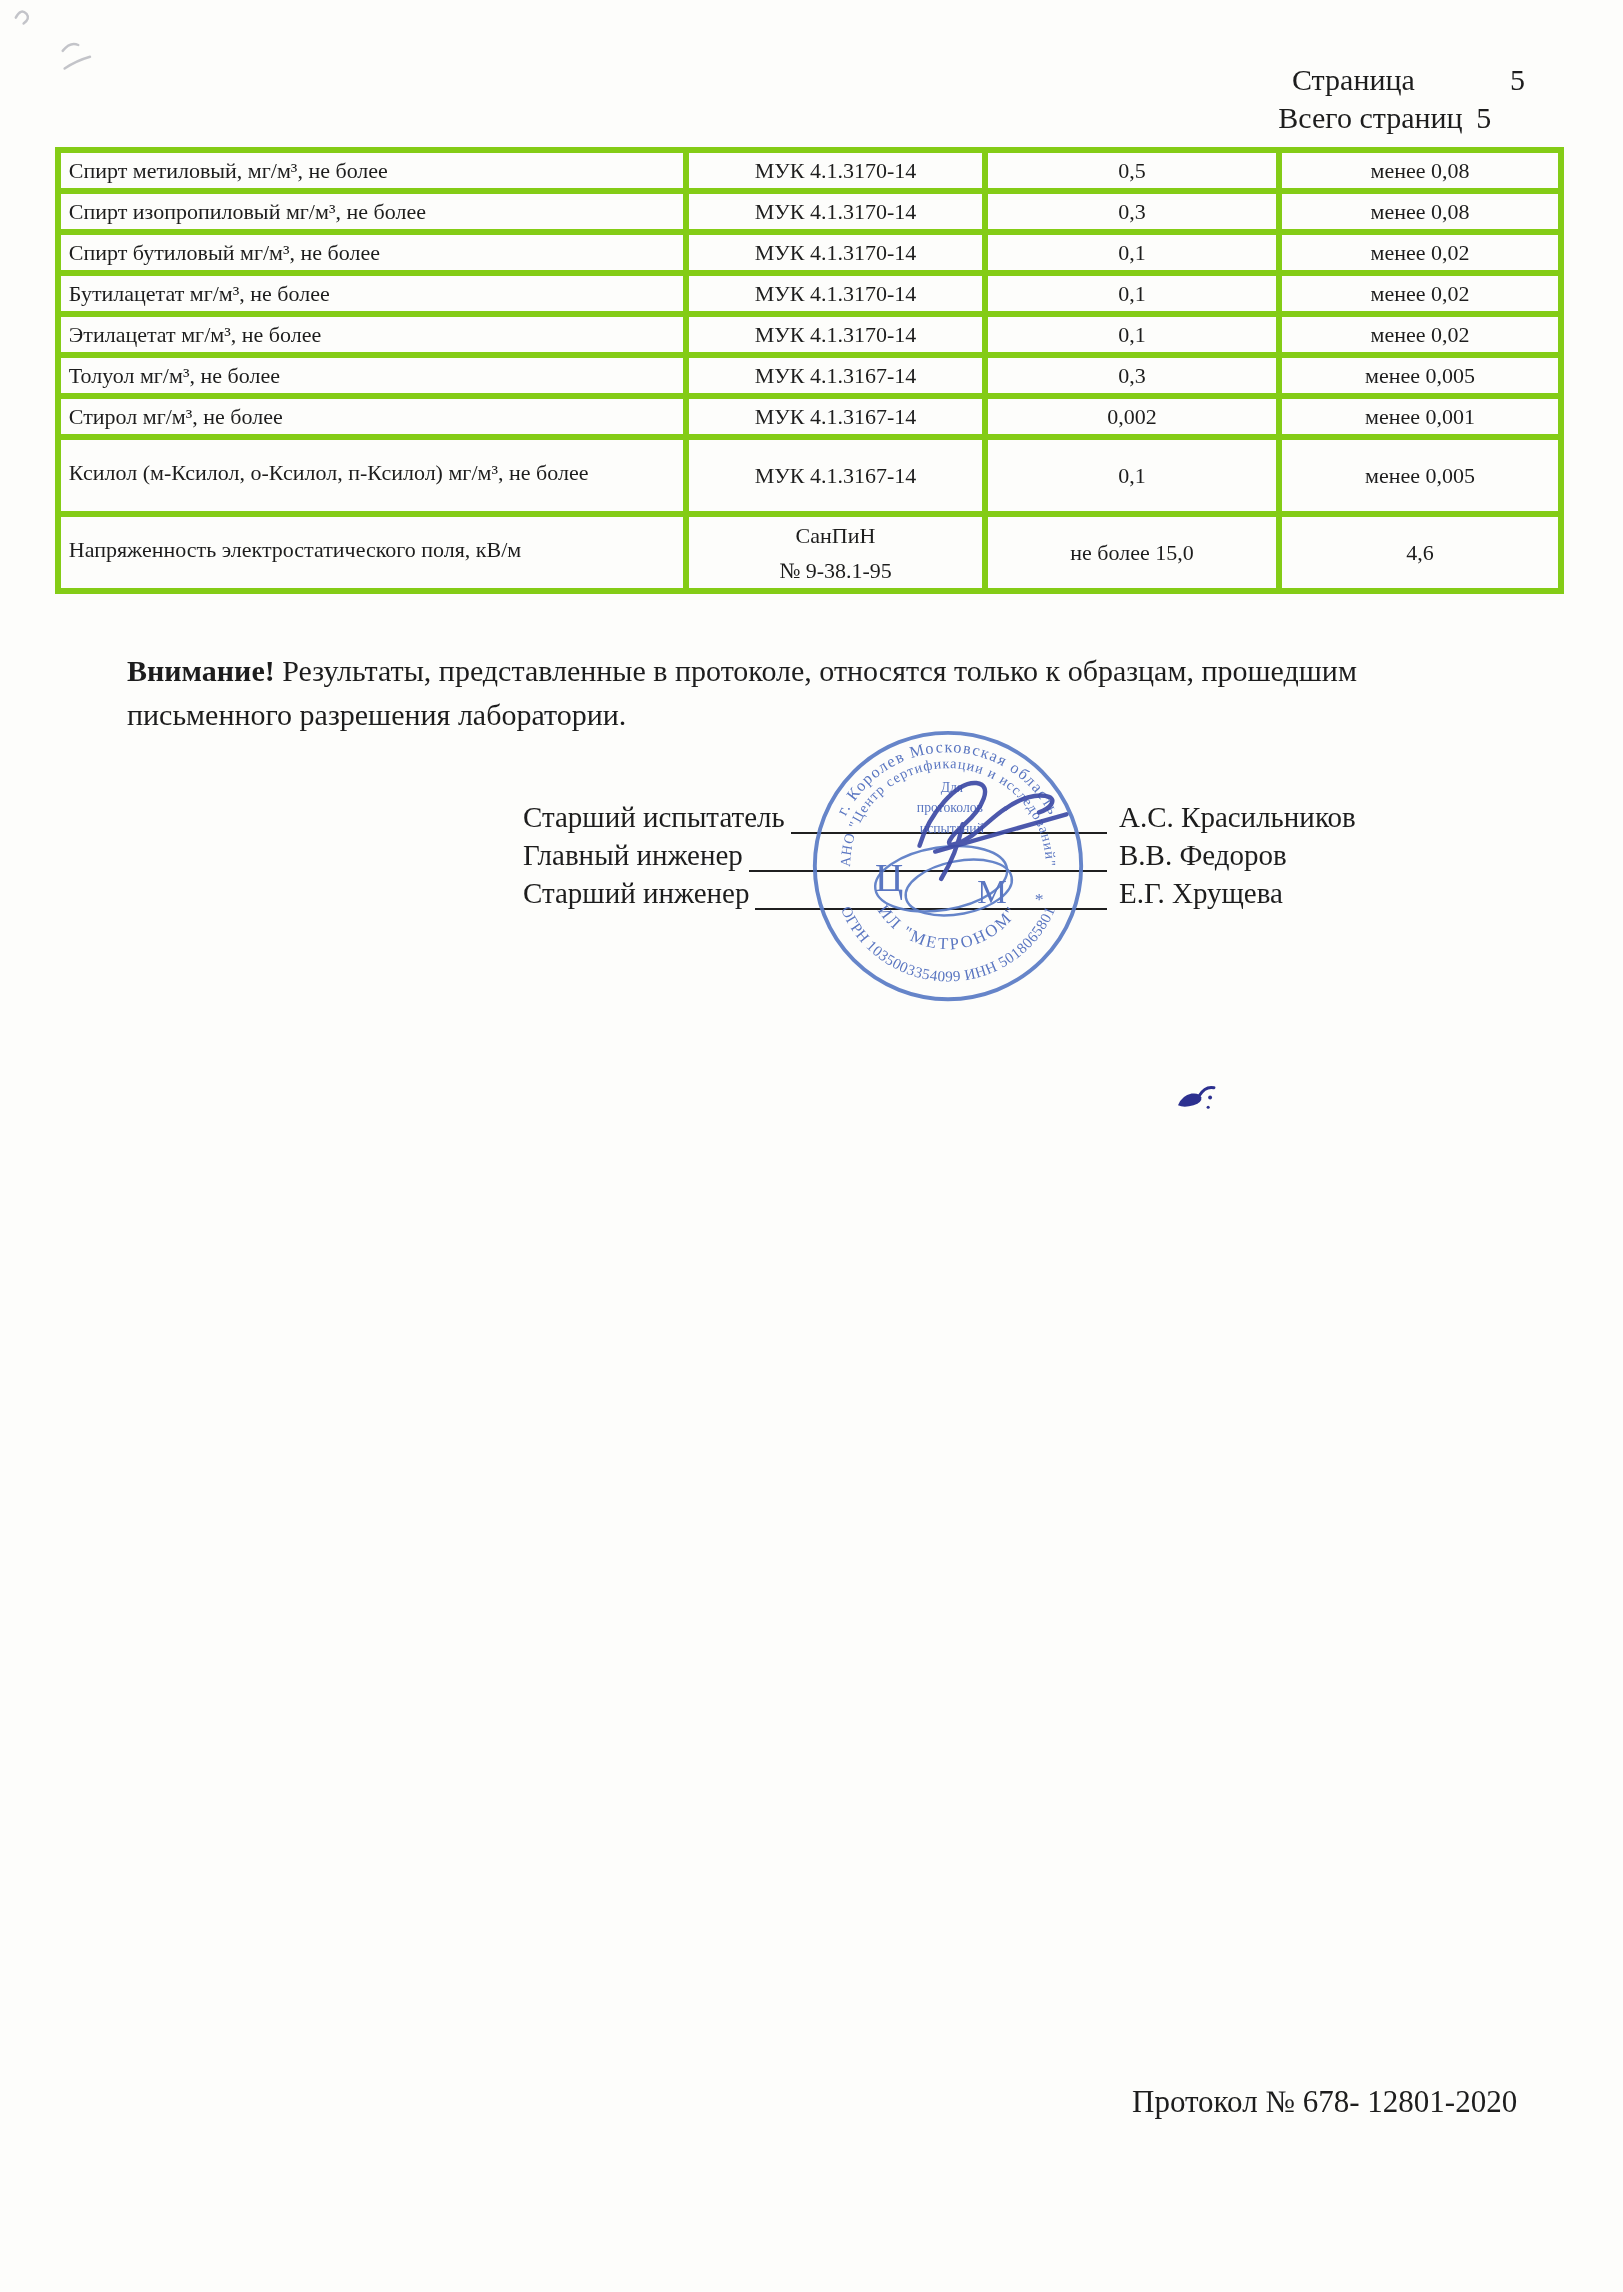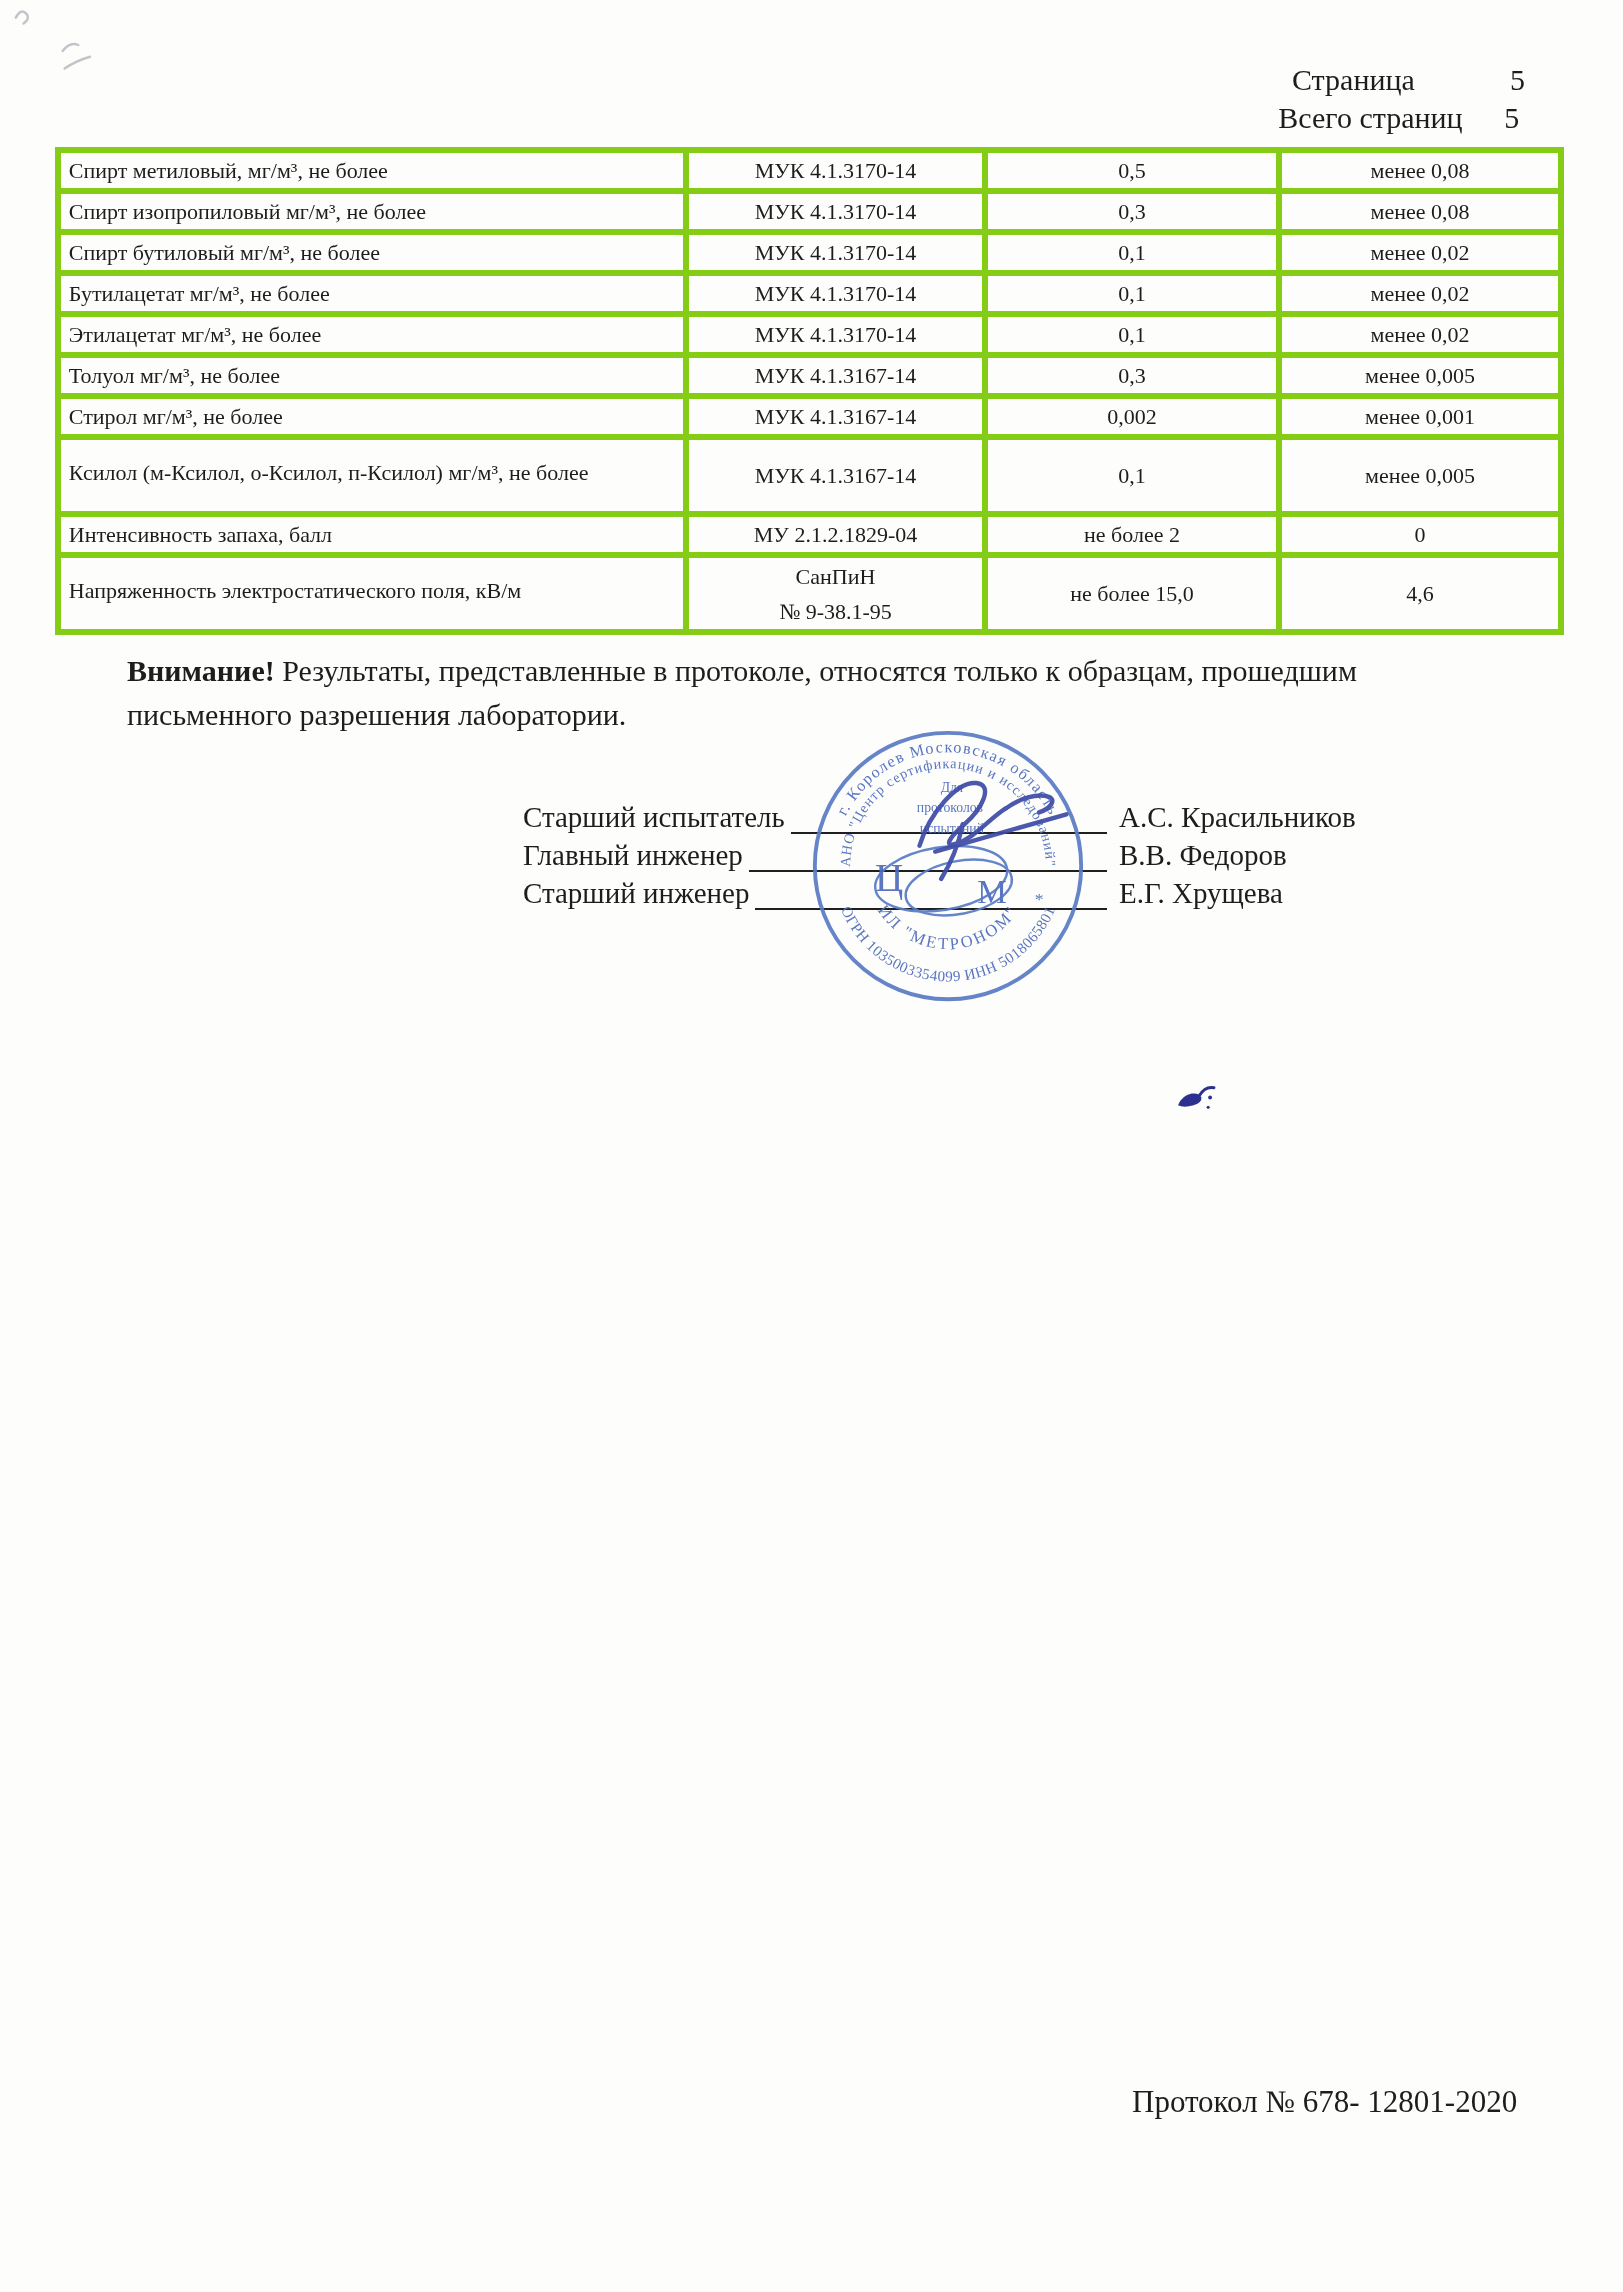--- a/index.html
+++ b/index.html
@@ -10,21 +10,21 @@
     color:#1d1d1d;overflow:hidden;
   }
   .page{position:absolute;inset:0;}
 
   
   .pageinfo{position:absolute;left:1292px;top:61px;width:237px;font-size:30px;line-height:38px;}
   .pirow{display:flex;align-items:baseline;text-align:right;}
   .pirow .lbl{white-space:nowrap;}
   .pirow .val-right{margin-left:auto;padding-right:3.9px;}
   .pirow .val-gap{margin-left:13.7px;}
-  .pirow.second{margin-left:-13.7px;gap:28px;}
+  .pirow.second{margin-left:-13.7px;}
 
   
   table.results{
     position:absolute;left:55px;top:147px;width:1504px;
     border-collapse:collapse;table-layout:fixed;
   }
   table.results td{
     border:6px solid #84cc16;
     font-size:22px;line-height:35px;
     padding:0 7.8px;vertical-align:middle;
@@ -132,26 +132,20 @@
           <td class="c-method">МУК 4.1.3167-14</td>
           <td class="c-norm">0,002</td>
           <td class="c-result">менее 0,001</td>
         </tr>
         <tr class="r tall">
           <td class="c-param">Ксилол (м-Ксилол, о-Ксилол, п-Ксилол) мг/м³, не более</td>
           <td class="c-method vb">МУК 4.1.3167-14</td>
           <td class="c-norm vb">0,1</td>
           <td class="c-result vb">менее 0,005</td>
         </tr>
-        <tr class="r">
-          <td class="c-param">Интенсивность запаха, балл</td>
-          <td class="c-method">МУ 2.1.2.1829-04</td>
-          <td class="c-norm">не более 2</td>
-          <td class="c-result">0</td>
-        </tr>
         <tr class="r tall">
           <td class="c-param">Напряженность электростатического поля, кВ/м</td>
           <td class="c-method">СанПиН
 № 9-38.1-95</td>
           <td class="c-norm vb">не более 15,0</td>
           <td class="c-result vb">4,6</td>
         </tr>
       </tbody>
   </table>
 

